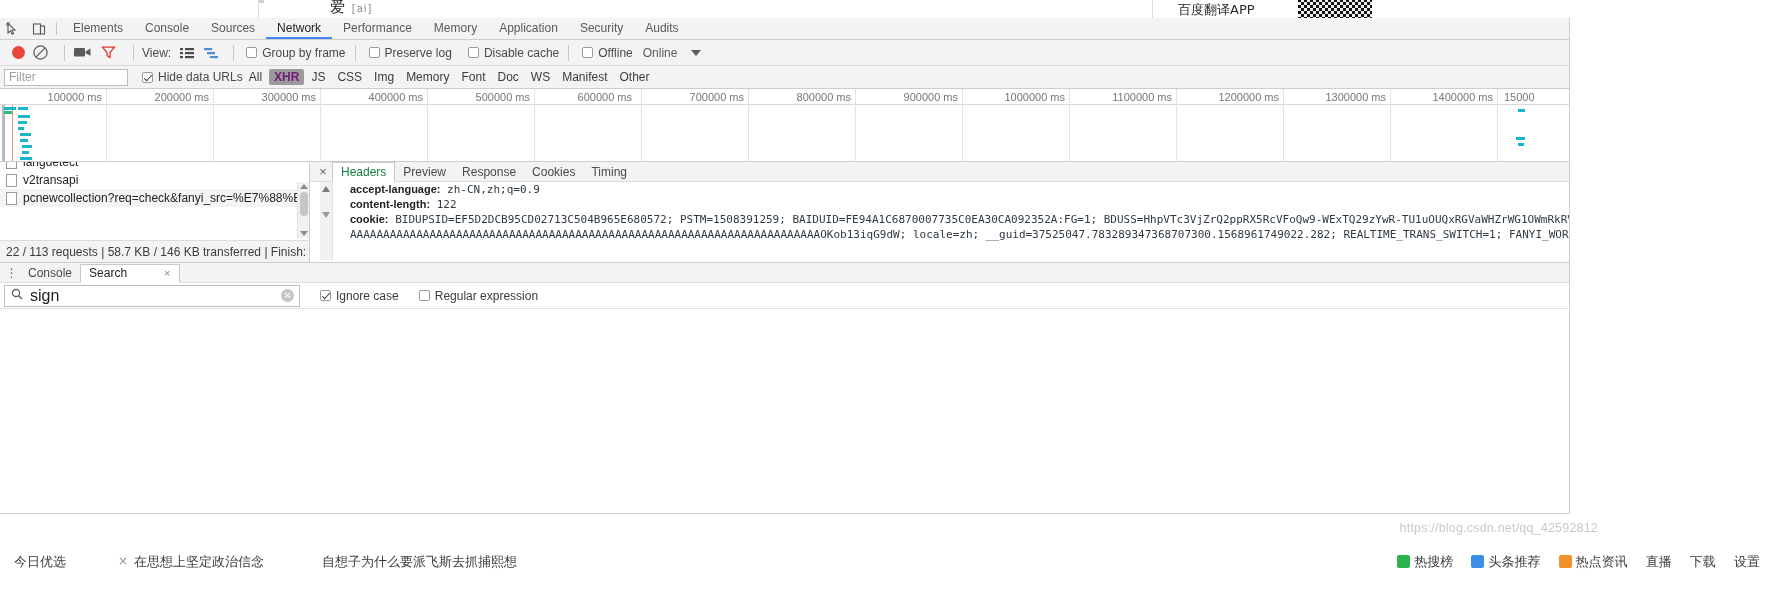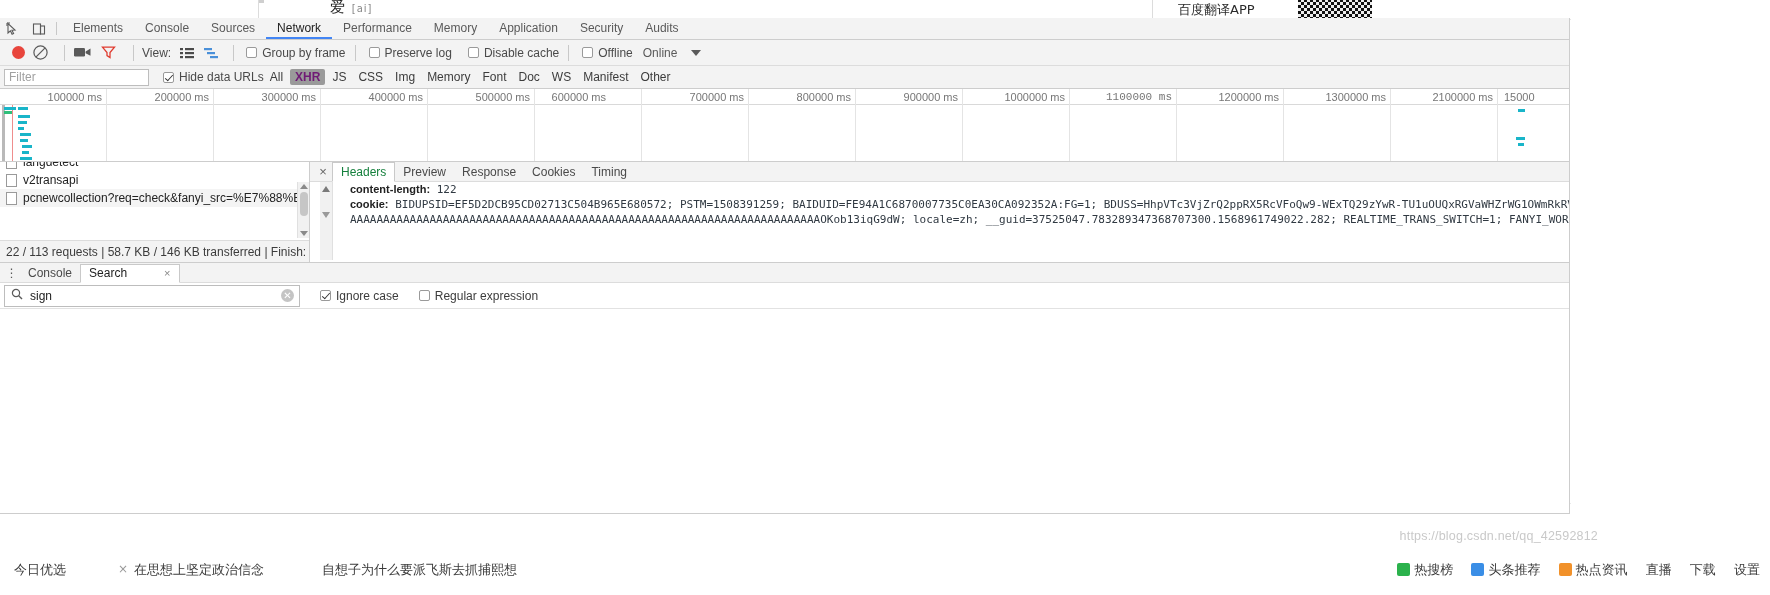--- a/index.html
+++ b/index.html
@@ -39,21 +39,21 @@
   }
   .bg-qr {
     position: absolute; left: 1298px; top: -6px; width: 74px; height: 26px;
     background:
       repeating-linear-gradient(90deg, #111 0 3px, #fff 3px 6px),
       repeating-linear-gradient(0deg, #111 0 3px, #fff 3px 6px);
     background-blend-mode: difference;
     opacity: .92;
   }
   .bg-footerbar {
-    position: absolute; left: 0; bottom: 8px; width: 1770px; height: 84px;
+    position: absolute; left: 0; bottom: 16px; width: 1770px; height: 84px;
     background: #fff; border-top: 1px solid #e9e9e9;
   }
   .bg-footer-row {
     position:absolute; left: 0; bottom: 6px; width: 1770px; height: 20px;
     font-size: 13px; color:#3b3b3b; font-family:"DejaVu Sans", sans-serif;
   }
   .bg-f-left { position:absolute; left: 14px; top: 0; white-space: nowrap; }
   .bg-f-x { position:absolute; left: 118px; top:1px; color:#999; font-size:12px; }
   .bg-f-mid { position:absolute; left: 134px; top: 0; white-space: nowrap; }
   .bg-f-mid2 { position:absolute; left: 322px; top: 0; white-space: nowrap; }
@@ -134,21 +134,21 @@
     border-top: 6px solid #5a5a5a;
   }
 
   
   .dt-filterbar {
     position:relative; height: 23px; width: 100%;
     background: #f3f3f3; border-bottom: 1px solid #cdcdcd;
     display:flex; align-items:center; padding-left: 4px;
   }
   .filter-input {
-    width: 145px; height: 17px; border:1px solid #bdbdbd; background:#fff;
+    width: 124px; height: 17px; border:1px solid #bdbdbd; background:#fff;
     font-size:12px; padding: 0 4px; color:#333; outline:none;
     font-family:"Liberation Sans", sans-serif;
   }
   .filter-input::placeholder { color:#a0a0a0; }
   .type-pill {
     font-size:12px; color:#3c3c3c; padding: 1px 5px; margin: 0 1px; border-radius:2px;
     white-space:nowrap;
   }
   .type-pill.active { background:#9a9a9a; color:#701a75; font-weight:bold; }
 
@@ -263,21 +263,21 @@
   .drw-searchbar {
     height: 26px; display:flex; align-items:center; padding-left: 4px;
     border-bottom: 1px solid #e2e2e2; background:#fff;
   }
   .search-box {
     position:relative; width: 296px; height: 22px; border:1px solid #bdbdbd; background:#fff;
     display:flex; align-items:center;
   }
   .search-box .mag { margin: 0 5px 0 6px; }
   .search-input {
-    flex:1; border:none; outline:none; font-size:12px; color:#222;
+    flex:1; border:none; outline:none; font-size:16px; color:#222;
     font-family:"Liberation Sans", sans-serif; background:transparent;
   }
   .search-clear {
     width: 13px; height: 13px; border-radius:50%; background:#c4c4c4; color:#fff;
     font-size:10px; line-height:13px; text-align:center; margin-right: 5px;
   }
   .drw-cb { display:flex; align-items:center; font-size:12px; color:#3c3c3c; margin-left: 16px; white-space:nowrap; }
   .drw-results { height: 200px; background:#fff; }
 
   
@@ -450,29 +450,29 @@
         <div class="tl-tick" style="left:1069px;"></div>
         <div class="tl-tick" style="left:1176px;"></div>
         <div class="tl-tick" style="left:1283px;"></div>
         <div class="tl-tick" style="left:1390px;"></div>
         <div class="tl-tick" style="left:1497px;"></div>
         <div class="tl-label" style="left:6px;  width:96px;">100000 ms</div>
         <div class="tl-label" style="left:113px;width:96px;">200000 ms</div>
         <div class="tl-label" style="left:220px;width:96px;">300000 ms</div>
         <div class="tl-label" style="left:327px;width:96px;">400000 ms</div>
         <div class="tl-label" style="left:434px;width:96px;">500000 ms</div>
-        <div class="tl-label" style="left:510px;width:96px;">600000 ms</div>
+        <div class="tl-label" style="left:536px;width:96px;">600000 ms</div>
         <div class="tl-label" style="left:648px;width:96px;">700000 ms</div>
         <div class="tl-label" style="left:755px;width:96px;">800000 ms</div>
         <div class="tl-label" style="left:862px;width:96px;">900000 ms</div>
         <div class="tl-label" style="left:969px;width:96px;">1000000 ms</div>
-        <div class="tl-label" style="left:1076px;width:96px;font-family:Liberation Mono, monospace;">1100000 ms</div>
+        <div class="tl-label" style="left:1076px;width:96px;">1100000 ms</div>
         <div class="tl-label" style="left:1183px;width:96px;">1200000 ms</div>
         <div class="tl-label" style="left:1290px;width:96px;">1300000 ms</div>
-        <div class="tl-label" style="left:1397px;width:96px;">2100000 ms</div>
+        <div class="tl-label" style="left:1397px;width:96px;">1400000 ms</div>
         <div class="tl-label" style="left:1504px;width:62px;text-align:left;">15000</div>
       </div>
       <div class="tl-leftbar"></div>
       <div class="tl-redline" style="left:12px;"></div>
       <div>
         <div class="tl-bar" style="left:4px;  top:18px; width:12px;"></div>
         <div class="tl-bar" style="left:18px; top:18px; width:10px;"></div>
         <div class="tl-bar green" style="left:4px;  top:22px; width:8px;"></div>
         <div class="tl-bar" style="left:18px; top:26px; width:12px;"></div>
         <div class="tl-bar" style="left:18px; top:32px; width:9px;"></div>
@@ -523,20 +523,23 @@
           <div class="det-tab">Response</div>
           <div class="det-tab">Cookies</div>
           <div class="det-tab">Timing</div>
         </div>
         <div class="det-body">
           <div class="det-scroll">
             <div class="arrow-up"></div>
             <div class="arrow-dn"></div>
           </div>
           <div class="det-line">
+            <span class="det-key">accept-language:</span><span> zh-CN,zh;q=0.9</span>
+          </div>
+          <div class="det-line">
             <span class="det-key">content-length:</span><span> 122</span>
           </div>
           <div class="det-line">
             <span class="det-key">cookie:</span><span> BIDUPSID=EF5D2DCB95CD02713C504B965E680572; PSTM=1508391259; BAIDUID=FE94A1C6870007735C0EA30CA092352A:FG=1; BDUSS=HhpVTc3VjZrQ2ppRX5RcVFoQw9-WExTQ29zYwR-TU1uOUQxRGVaWHZrWG1OWmRkRVFBQUFBJCQAAAAAAAAAAAEAAAA</span>
           </div>
           <div class="det-line">
             <span>AAAAAAAAAAAAAAAAAAAAAAAAAAAAAAAAAAAAAAAAAAAAAAAAAAAAAAAAAAAAAAAAAAAAAAAOKob13iqG9dW; locale=zh; __guid=37525047.783289347368707300.1568961749022.282; REALTIME_TRANS_SWITCH=1; FANYI_WORD_SWITCH=1; HISTORY_SWITCH</span>
           </div>
         </div>
       </div>

